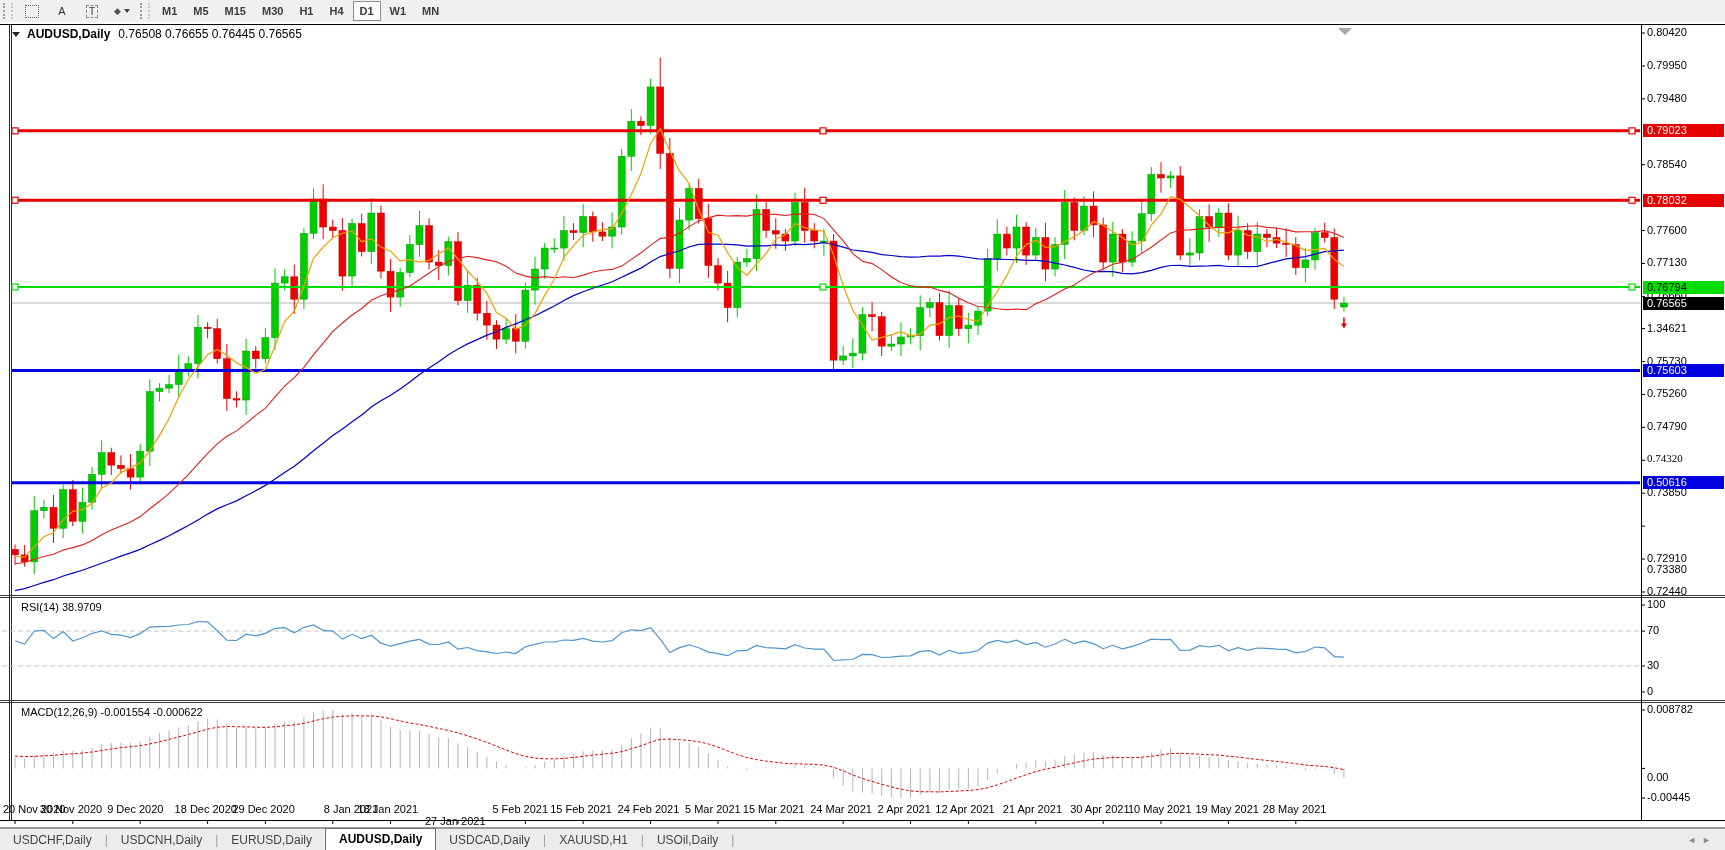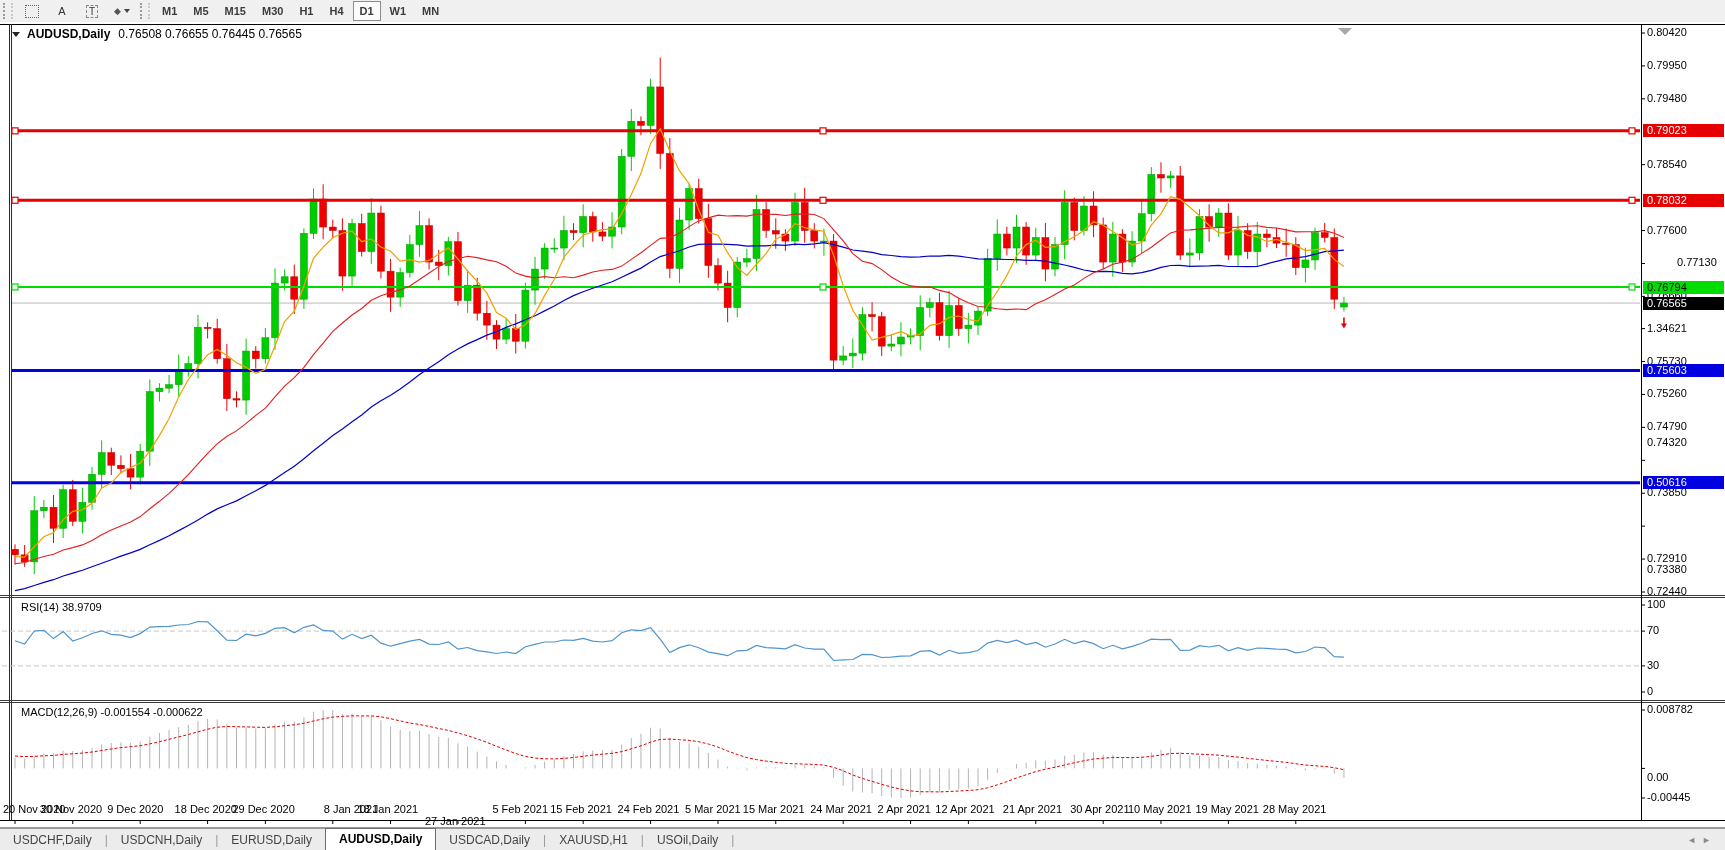--- a/index.html
+++ b/index.html
@@ -581,27 +581,27 @@
     <span>0.76508 0.76655 0.76445 0.76565</span>
   </div>
   <div class="pane-label" style="left:21px;top:579px;">RSI(14) 38.9709</div>
   <div class="pane-label" style="left:21px;top:684px;">MACD(12,26,9) -0.001554 -0.000622</div>
   <div id="axis-labels">
       <div class="ax-label" style="top: 4px;">0.80420</div>
       <div class="ax-label" style="top: 36.9236px;">0.79950</div>
       <div class="ax-label" style="top: 69.8471px;">0.79480</div>
       <div class="ax-label" style="top: 135.694px;">0.78540</div>
       <div class="ax-label" style="top: 201.541px;">0.77600</div>
-      <div class="ax-label" style="top: 234.465px; margin-left: 30px;">0.77130</div>
+      <div class="ax-label" style="top: 234.465px;">0.77130</div>
       <div class="ax-label" style="top: 267.388px;">0.76660</div>
       <div class="ax-label" style="top: 299.612px;">1.34621</div>
       <div class="ax-label" style="top: 332.535px;">0.75730</div>
       <div class="ax-label" style="top: 365.459px;">0.75260</div>
       <div class="ax-label" style="top: 398.382px;">0.74790</div>
-      <div class="ax-label" style="top: 414px;">0.74320</div>
+      <div class="ax-label" style="top: 430px; font-family: Liberation Serif, serif;">0.74320</div>
       <div class="ax-label" style="top: 464.229px;">0.73850</div>
       <div class="ax-label" style="top: 497.153px; margin-top: 44px;">0.73380</div>
       <div class="ax-label" style="top: 530.076px;">0.72910</div>
       <div class="ax-label" style="top: 563px;">0.72440</div>
       <div class="ax-badge" style="top: 102.36px; background: rgb(230, 0, 0); color: rgb(255, 255, 255);">0.79023</div>
       <div class="ax-badge" style="top: 171.78px; background: rgb(230, 0, 0); color: rgb(255, 255, 255);">0.78032</div>
       <div class="ax-badge" style="top: 258.502px; background: rgb(0, 221, 0); color: rgb(0, 0, 0);">0.76794</div>
       <div class="ax-badge" style="top: 274.543px; background: rgb(0, 0, 0); color: rgb(255, 255, 255);">0.76565</div>
       <div class="ax-badge" style="top: 341.931px; background: rgb(0, 0, 224); color: rgb(255, 255, 255);">0.75603</div>
       <div class="ax-badge" style="top: 454.222px; background: rgb(0, 0, 224); color: rgb(255, 255, 255);">0.50616</div>

